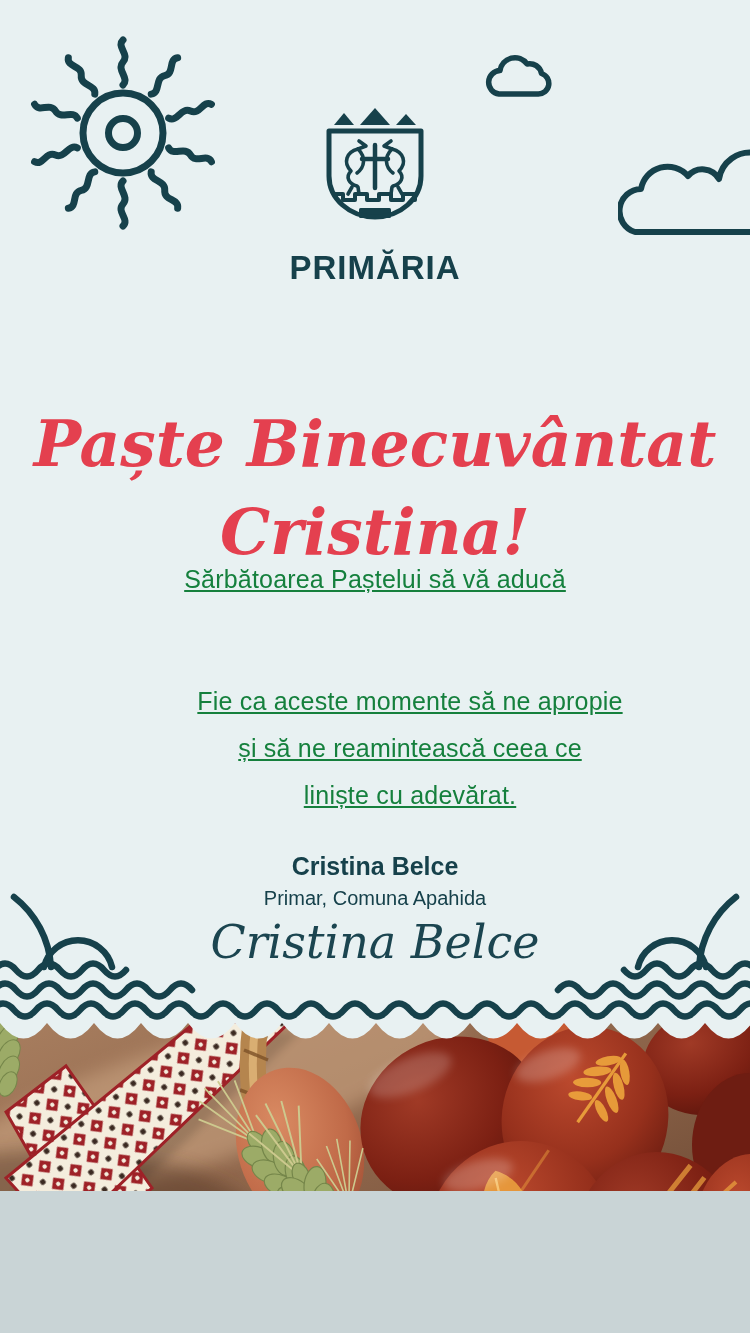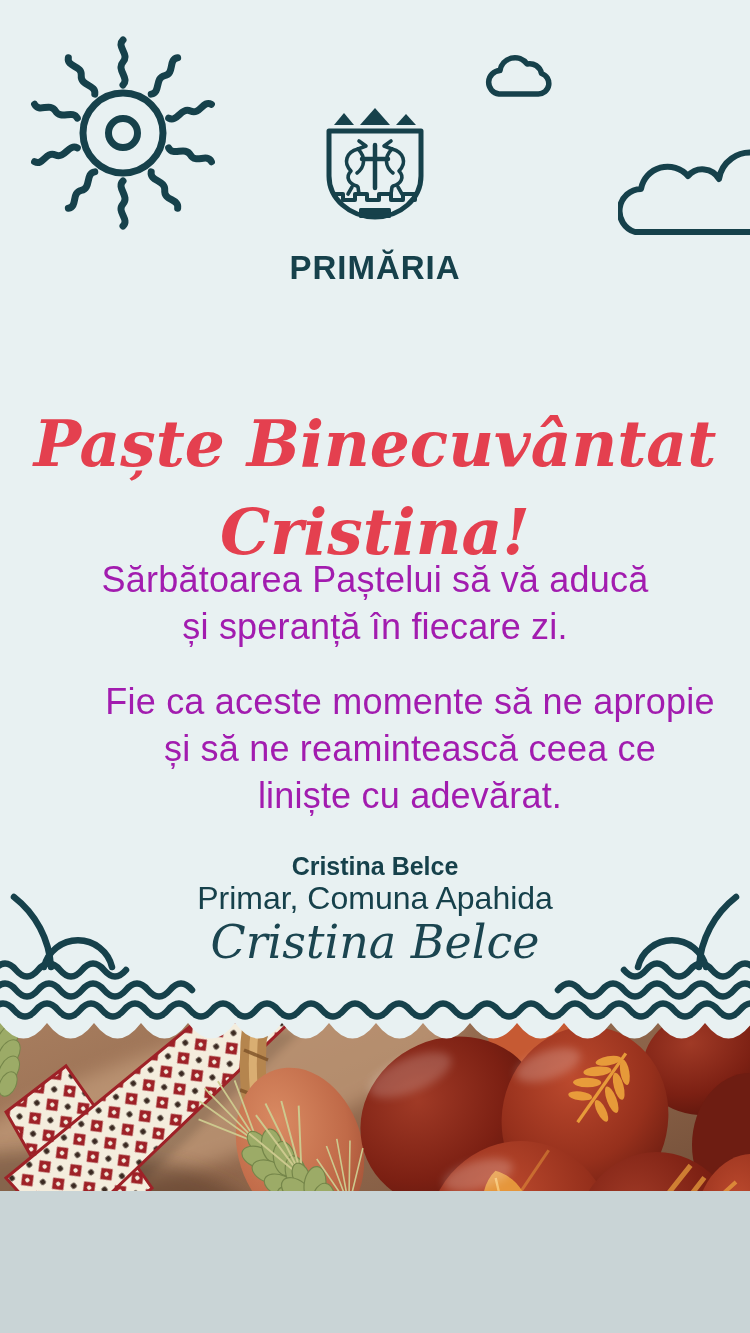--- a/index.html
+++ b/index.html
@@ -21,27 +21,27 @@
   }
   .headline{
     top:352px;
     font-family:"DejaVu Serif", serif;
     font-style:italic;font-weight:700;
     font-size:63px;line-height:88px;
     color:#e4404f;
     margin-top:48px;
   }
   .message{
-    font-size:36px;line-height:47px;font-weight:500;
-    color:#a21caf;letter-spacing:.2px;
+    font-size:25px;line-height:47px;font-weight:500;
+    color:#15803d;letter-spacing:.2px;text-decoration:underline;
   }
   .msg1{top:556px;}
   .msg2{top:678px;padding-left:35px;}
   .sig-name{top:851px;font-size:25px;font-weight:700;line-height:30px;}
-  .sig-role{top:883px;font-size:32px;font-weight:400;line-height:30px;}
+  .sig-role{top:883px;font-size:20px;font-weight:400;line-height:30px;}
   .sig-hand{
     top:906px;
     font-family:"DejaVu Serif", serif;font-style:italic;
     font-size:46px;line-height:72px;color:#1b4550;
   }
   svg{display:block;}
   .photo{left:0;top:1020px;width:750px;height:313px;}
 </style>
 </head>
 <body>
@@ -105,21 +105,20 @@
     <div>PRIMĂRIA</div>
   </div>
 
   <div class="abs center-text headline">
     <div>Paște Binecuvântat</div>
     <div>Cristina!</div>
   </div>
 
   <div class="abs center-text message msg1">
     <div>Sărbătoarea Paștelui să vă aducă</div>
-    <div>și speranță în fiecare zi.</div>
   </div>
 
   <div class="abs center-text message msg2">
     <div>Fie ca aceste momente să ne apropie</div>
     <div>și să ne reamintească ceea ce</div>
     <div>liniște cu adevărat.</div>
   </div>
 
   <div class="abs center-text sig-name">Cristina Belce</div>
   <div class="abs center-text sig-role">Primar, Comuna Apahida</div>

